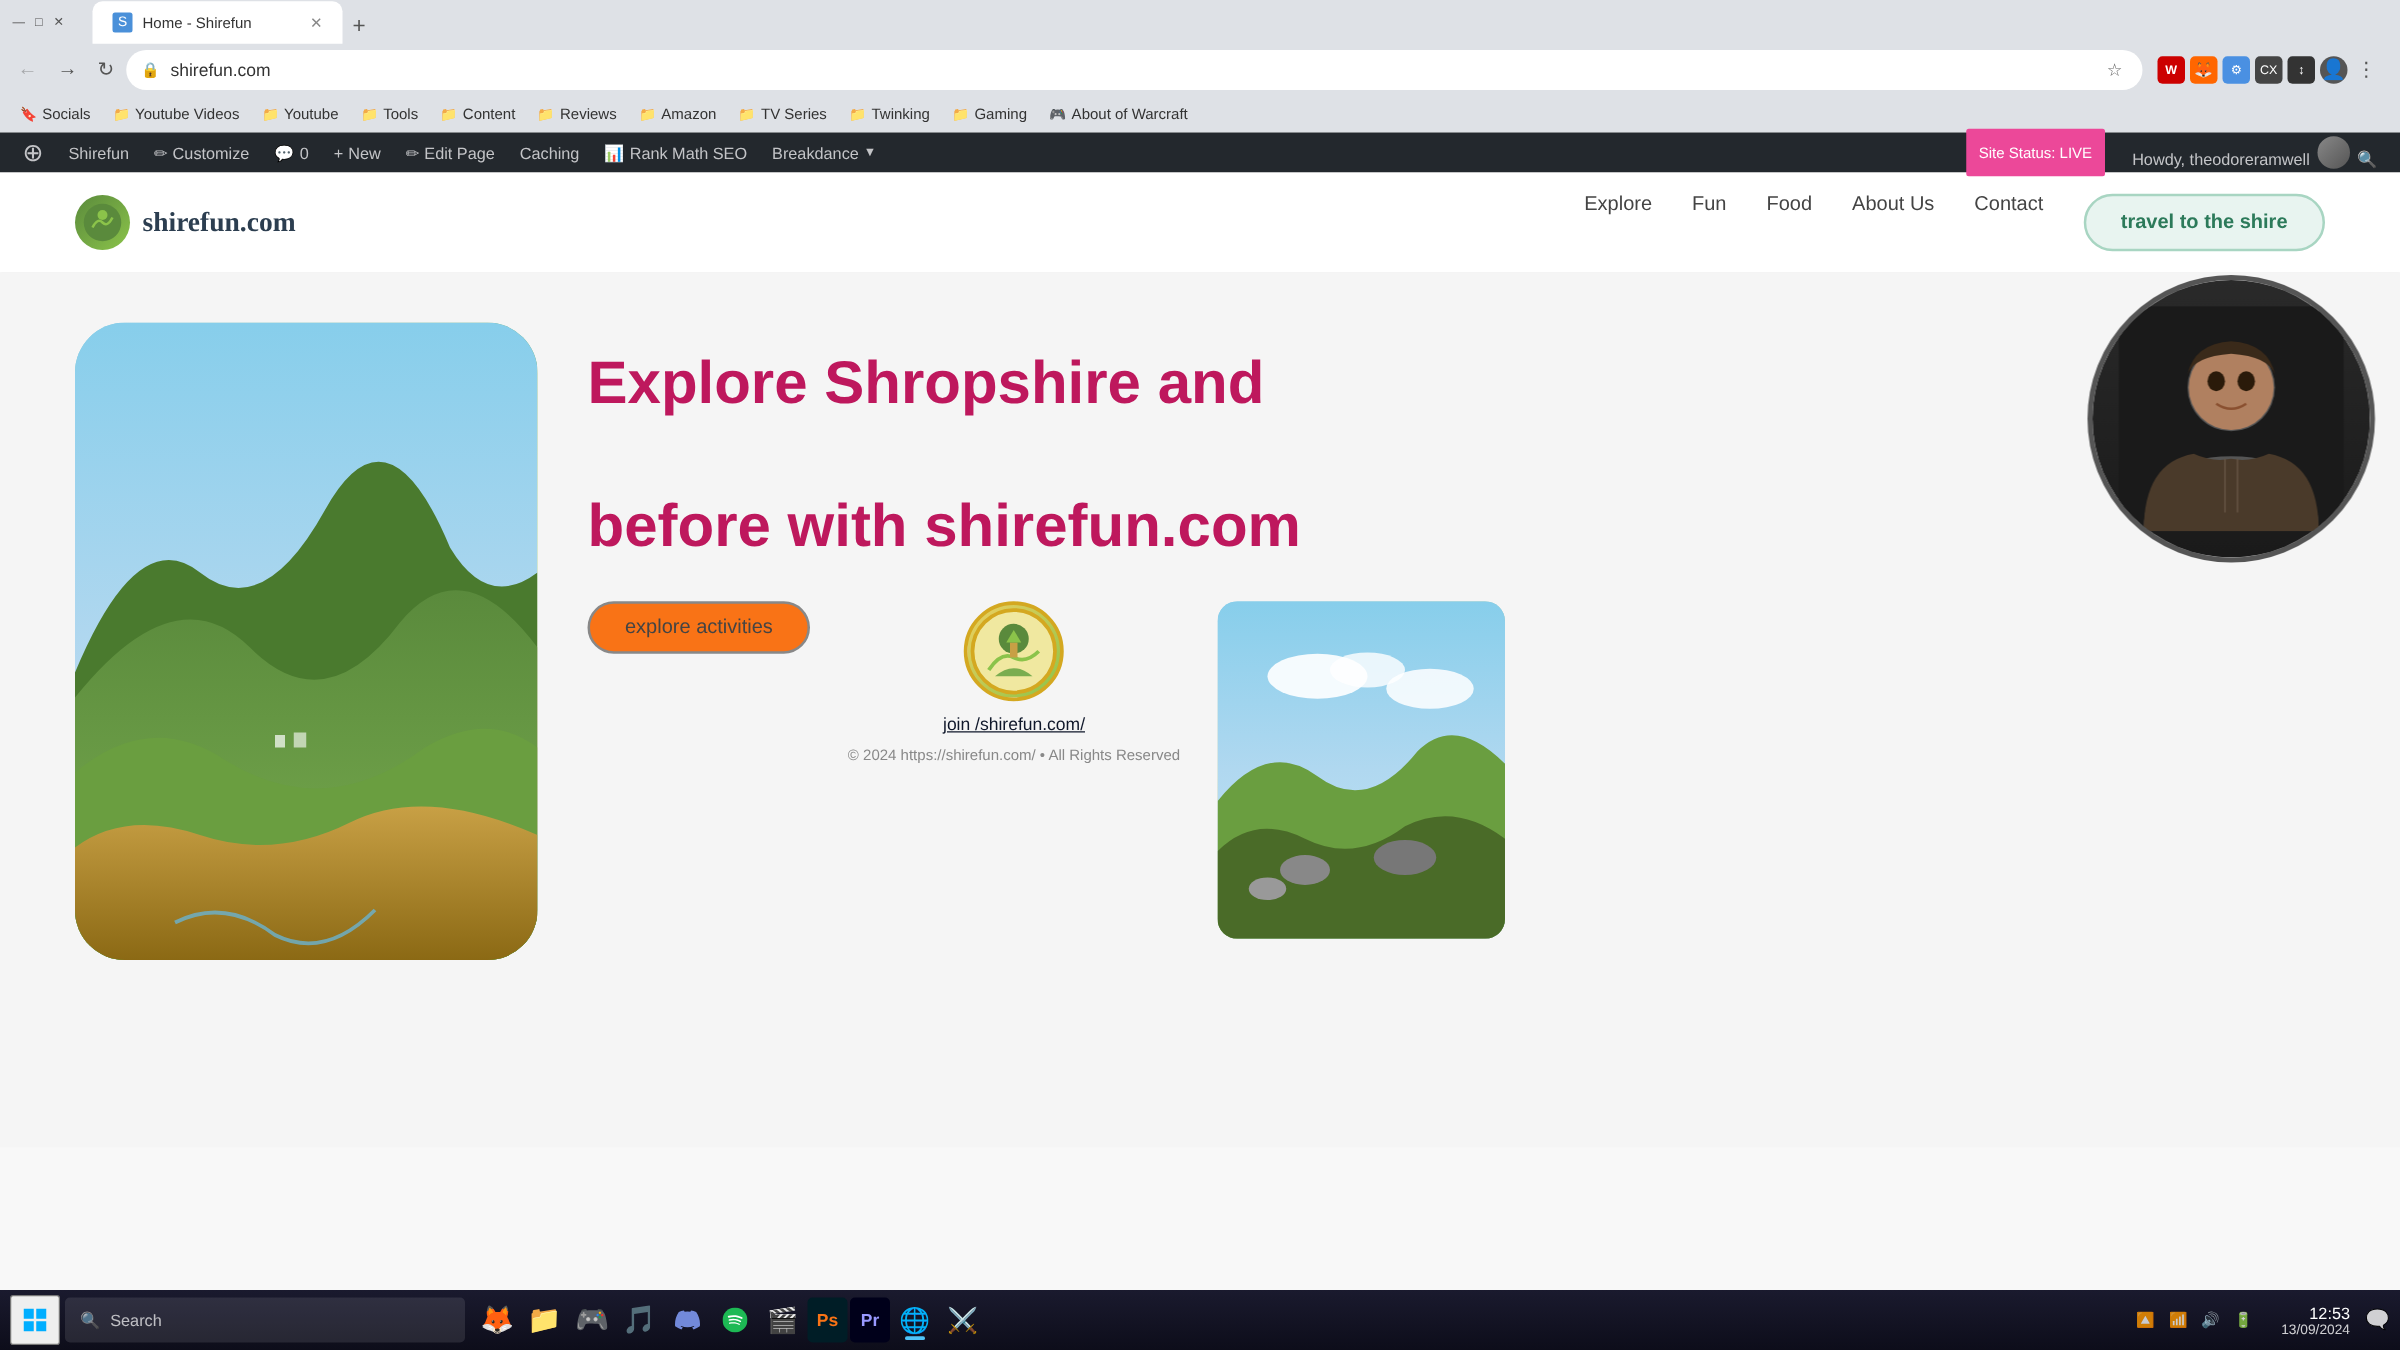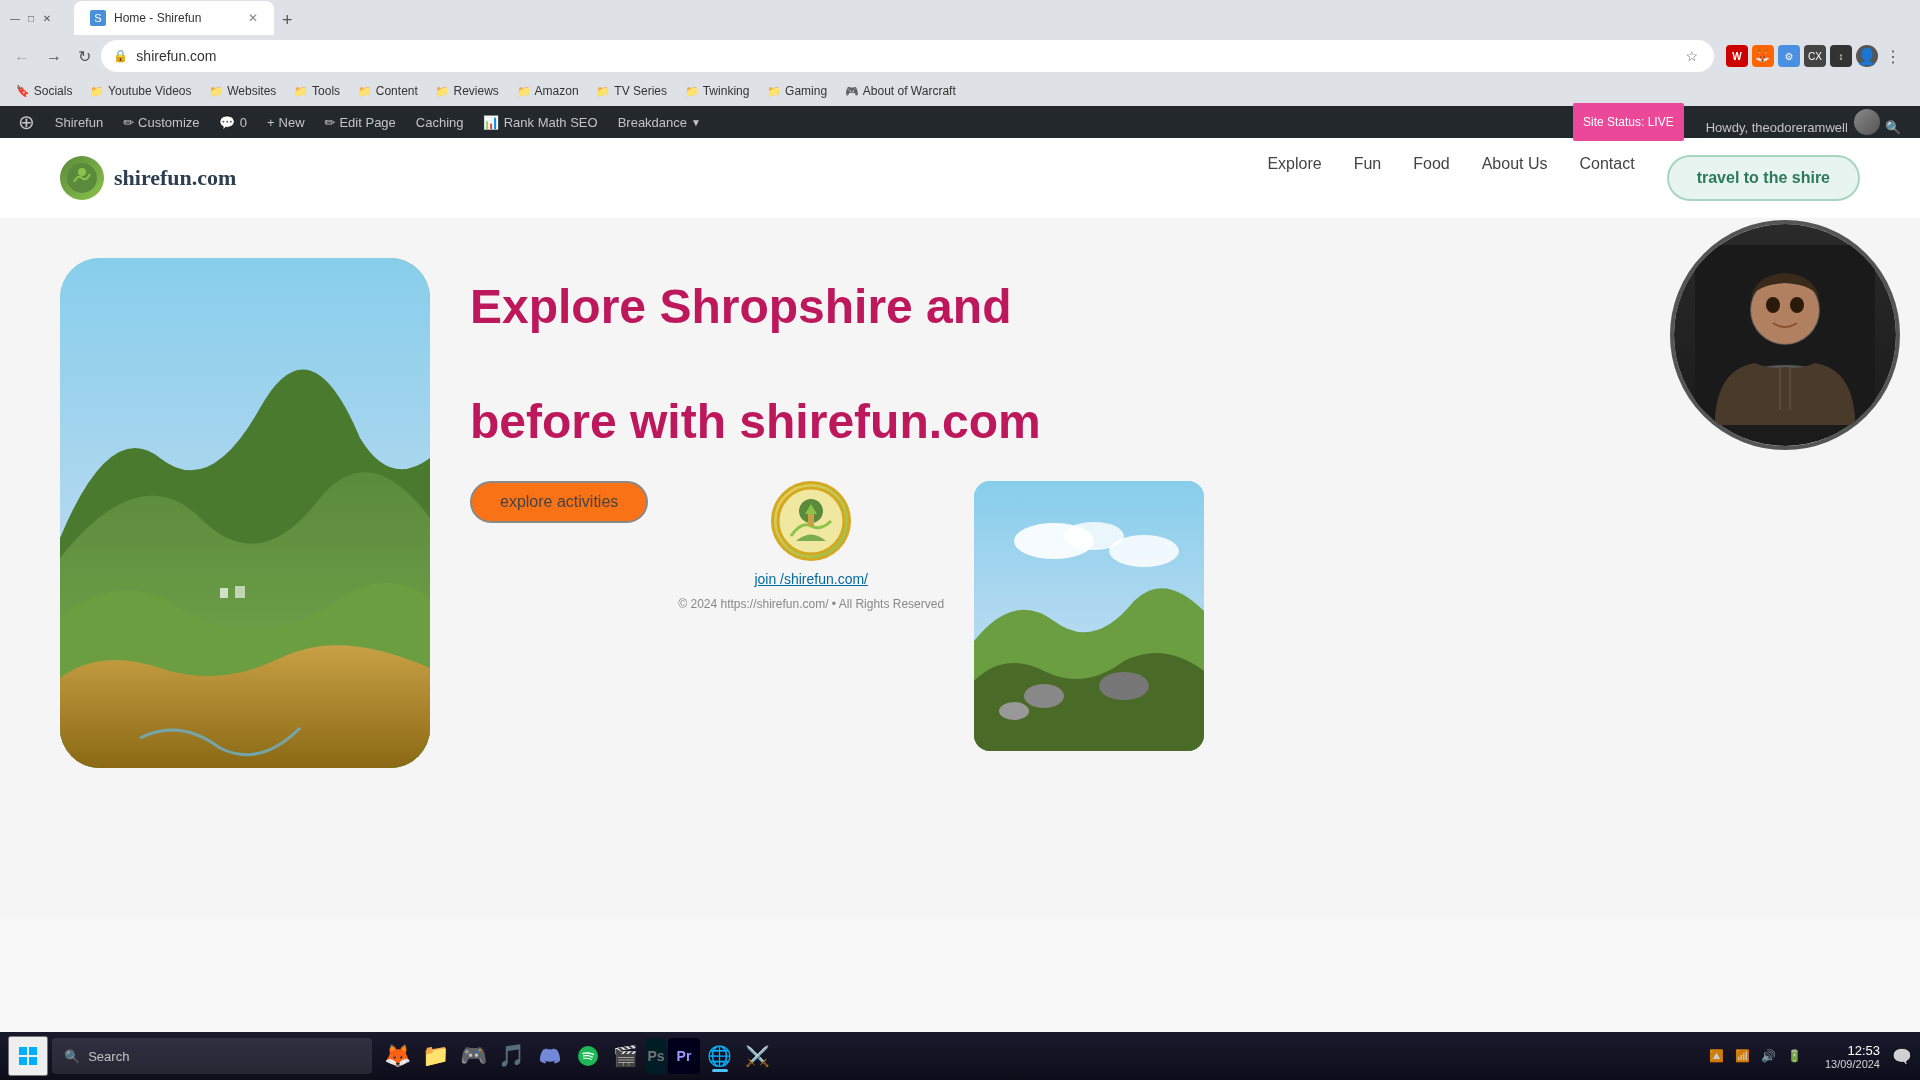--- a/index.html
+++ b/index.html
@@ -55,21 +55,21 @@
     .hero-img-placeholder { width: 100%; height: 100%; background: linear-gradient(160deg, #87ceeb 0%, #5a9e3a 30%, #8bc34a 50%, #c8a045 70%, #8b6914 90%); display: flex; align-items: flex-end; justify-content: center; }
     
     .hero-img-placeholder svg { position: absolute; bottom: 0; left: 0; right: 0; }
 
     .hero-text-area { flex: 1; padding-top: 20px; }
     .hero-title { font-size: 48px; font-weight: 700; color: #be185d; line-height: 1.2; margin-bottom: 30px; }
     .hero-actions { display: flex; gap: 30px; align-items: flex-start; margin-top: 20px; }
     .explore-btn { border: 2px solid #888; border-radius: 30px; padding: 10px 28px; font-size: 16px; color: #444; background: #f97316; cursor: pointer; white-space: nowrap; }
     .secondary-column { display: flex; flex-direction: column; align-items: center; gap: 10px; }
     .site-badge { width: 80px; height: 80px; border-radius: 50%; background: linear-gradient(135deg, #f0d060, #8bc34a); display: flex; align-items: center; justify-content: center; font-size: 36px; border: 3px solid #d4a820; }
-    .join-link { font-size: 14px; color: #0369a1; text-decoration: underline; cursor: pointer; text-align: left; }
+    .join-link { font-size: 14px; color: #0f172a; text-decoration: underline; cursor: pointer; text-align: left; }
     .copyright-text { font-size: 12px; color: #888; text-align: center; }
 
     .landscape-photo { width: 230px; height: 270px; border-radius: 16px; overflow: hidden; }
     .landscape-photo-placeholder { width: 100%; height: 100%; background: linear-gradient(160deg, #87ceeb 0%, #a0c4a0 40%, #6b8e3a 65%, #4a6b28 85%, #888 100%); }
 
     
     .webcam-overlay { position: fixed; right: 20px; top: 220px; width: 230px; height: 230px; border-radius: 50%; overflow: hidden; border: 4px solid #555; background: #333; display: flex; align-items: center; justify-content: center; z-index: 100; }
     .person-placeholder { width: 100%; height: 100%; background: linear-gradient(180deg, #2a2a2a 0%, #1a1a1a 100%); display: flex; align-items: center; justify-content: center; font-size: 80px; color: #666; }
 
     
@@ -141,21 +141,21 @@
     <div class="bookmark-item">
       <span class="bookmark-icon">🔖</span>
       <span>Socials</span>
     </div>
     <div class="bookmark-item">
       <span class="bookmark-icon">📁</span>
       <span>Youtube Videos</span>
     </div>
     <div class="bookmark-item">
       <span class="bookmark-icon">📁</span>
-      <span>Websites</span>
+      <span>Youtube</span>
     </div>
     <div class="bookmark-item">
       <span class="bookmark-icon">📁</span>
       <span>Tools</span>
     </div>
     <div class="bookmark-item">
       <span class="bookmark-icon">📁</span>
       <span>Content</span>
     </div>
     <div class="bookmark-item">
@@ -393,21 +393,21 @@
           <path d="M20.317 4.37a19.791 19.791 0 00-4.885-1.515.074.074 0 00-.079.037c-.21.375-.444.864-.608 1.25a18.27 18.27 0 00-5.487 0 12.64 12.64 0 00-.617-1.25.077.077 0 00-.079-.037A19.736 19.736 0 003.677 4.37a.07.07 0 00-.032.027C.533 9.046-.32 13.58.099 18.057c.002.022.015.043.03.054a19.9 19.9 0 005.993 3.03.078.078 0 00.084-.028c.462-.63.874-1.295 1.226-1.994a.076.076 0 00-.041-.106 13.107 13.107 0 01-1.872-.892.077.077 0 01-.008-.128 10.2 10.2 0 00.372-.292.074.074 0 01.077-.01c3.928 1.793 8.18 1.793 12.062 0a.074.074 0 01.078.01c.12.098.246.198.373.292a.077.077 0 01-.006.127 12.299 12.299 0 01-1.873.892.077.077 0 00-.041.107c.36.698.772 1.362 1.225 1.993a.076.076 0 00.084.028 19.839 19.839 0 006.002-3.03.077.077 0 00.032-.054c.5-5.177-.838-9.674-3.549-13.66a.061.061 0 00-.031-.03z"></path>
         </svg>
     </div>
     <div class="taskbar-icon" style="font-size:20px; color:#1db954;">
       <svg width="20" height="20" viewBox="0 0 24 24" fill="#1db954">
           <circle cx="12" cy="12" r="12"></circle>
           <path d="M17.9 10.9C14.7 9 9.35 8.8 6.3 9.75c-.5.15-1-.15-1.15-.6-.15-.5.15-1 .6-1.15 3.55-1.05 9.4-.85 13.1 1.35.45.25.6.85.35 1.3-.25.35-.85.5-1.3.25zm-.1 2.8c-.25.35-.7.5-1.05.25-2.7-1.65-6.8-2.15-9.95-1.15-.4.1-.85-.1-.95-.5-.1-.4.1-.85.5-.95 3.65-1.1 8.15-.55 11.25 1.35.3.15.45.65.2 1zm-1.2 2.75c-.2.3-.55.4-.85.2-2.35-1.45-5.3-1.75-8.8-.95-.35.1-.65-.15-.75-.45-.1-.35.15-.65.45-.75 3.8-.85 7.1-.5 9.7 1.1.35.15.4.55.25.85z" fill="white"></path>
         </svg>
     </div>
     <div class="taskbar-icon" style="font-size:20px;">🎬</div>
-    <div class="taskbar-icon" style="font-size:14px; background:#001d26; color:#737373; font-weight:bold; border-radius:4px; width:20px;">Ps</div>
+    <div class="taskbar-icon" style="font-size:14px; background:#001d26; color:#f97316; font-weight:bold; border-radius:4px; width:32px;">Ps</div>
     <div class="taskbar-icon" style="font-size:14px; background:#00001a; color:#9999ff; font-weight:bold; border-radius:4px; width:32px;">Pr</div>
     <div class="taskbar-icon active" style="font-size:20px;">🌐</div>
     <div class="taskbar-icon" style="font-size:20px;">⚔️</div>
   </div>
 
   <div class="taskbar-right">
     <div class="systray">
       <span class="systray-icon">🔼</span>
       <span class="systray-icon">📶</span>
       <span class="systray-icon">🔊</span>

